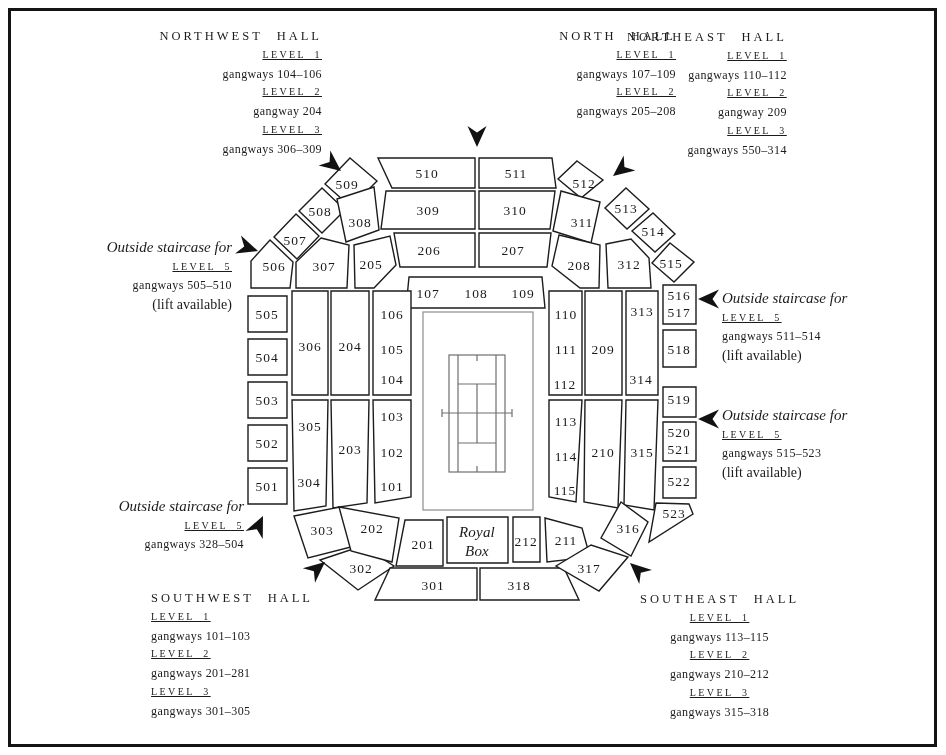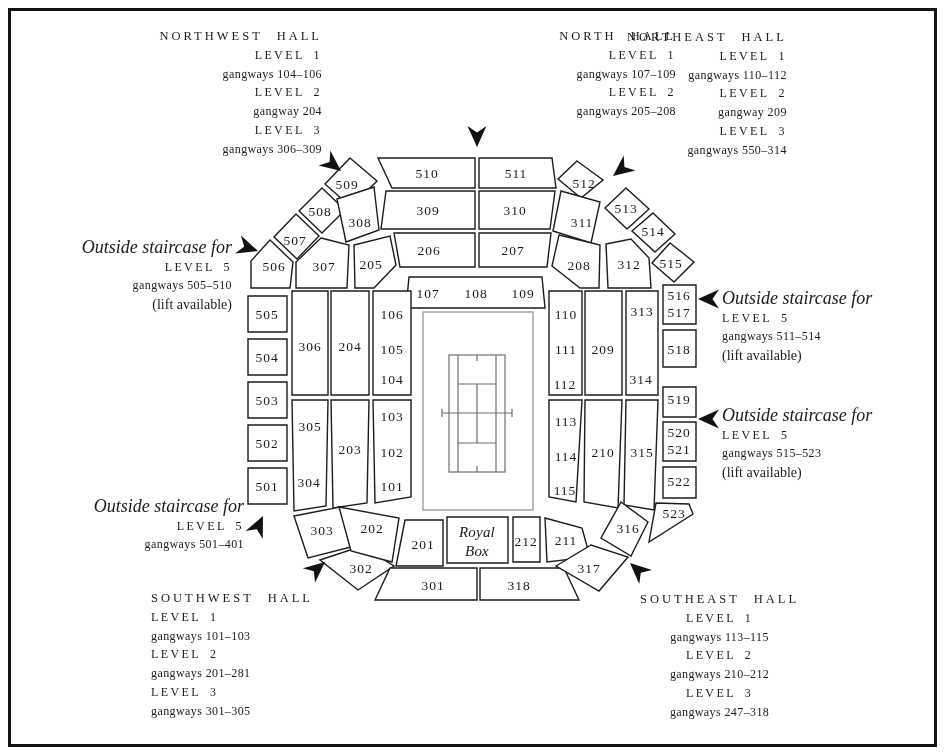--- a/index.html
+++ b/index.html
@@ -10,23 +10,23 @@
   .sec{fill:#ffffff;stroke:#1c1c1c;stroke-width:1.4;}
   text.seclbl{font-family:"Liberation Serif","DejaVu Serif",serif;font-size:13.5px;fill:#1b1b1b;
               text-anchor:middle;letter-spacing:1px;}
   text.seclbl.it{font-style:italic;font-size:15px;letter-spacing:0.2px;}
   .courtrect{fill:none;stroke:#8d8d8d;stroke-width:1.2;}
   .courtline{stroke:#6e6e6e;stroke-width:1.2;}
   .arrow{fill:#121212;stroke:none;}
   .anno{position:absolute;white-space:nowrap;}
   .anno div{margin:0;}
   .k-title{font-size:12.5px;letter-spacing:3px;word-spacing:8px;line-height:18.8px;}
-  .k-level{font-size:12px;letter-spacing:2.4px;word-spacing:4px;line-height:18.8px;}
+  .k-level{font-size:10px;letter-spacing:2.4px;word-spacing:4px;line-height:18.8px;text-decoration:underline;}
   .k-gangways{font-size:12px;letter-spacing:0.4px;line-height:18.8px;}
-  .k-staircase{font-size:18px;font-style:italic;line-height:19.5px;}
+  .k-staircase{font-size:15px;font-style:italic;line-height:19.5px;}
   .k-note{font-size:14px;line-height:19.5px;}
   #anno-northwest{top:27px;right:624px;text-align:right;}
   #anno-north{top:27px;left:276px;width:400px;text-align:right;}
   #anno-northeast{top:28px;left:627px;text-align:right;}
   #anno-west-staircase{top:238px;right:714px;text-align:right;}
   #anno-east-staircase-upper{top:289px;left:722px;text-align:left;}
   #anno-east-staircase-lower{top:406px;left:722px;text-align:left;}
   #anno-southwest-staircase{top:497px;right:702px;text-align:right;}
   #anno-southwest{top:589px;right:633px;text-align:left;}
   #anno-southeast{top:590px;left:640px;text-align:center;}
@@ -229,35 +229,35 @@
     </div>
   <div class="anno" id="anno-east-staircase-lower">
       <div class="k-staircase">Outside staircase for</div>
       <div class="k-level">LEVEL 5</div>
       <div class="k-gangways">gangways 515–523</div>
       <div class="k-note">(lift available)</div>
     </div>
   <div class="anno" id="anno-southwest-staircase">
       <div class="k-staircase">Outside staircase for</div>
       <div class="k-level">LEVEL 5</div>
-      <div class="k-gangways">gangways 501–401</div>
+      <div class="k-gangways">gangways 328–504</div>
     </div>
   <div class="anno" id="anno-southwest">
       <div class="k-title">SOUTHWEST HALL</div>
       <div class="k-level">LEVEL 1</div>
       <div class="k-gangways">gangways 101–103</div>
       <div class="k-level">LEVEL 2</div>
       <div class="k-gangways">gangways 201–281</div>
       <div class="k-level">LEVEL 3</div>
       <div class="k-gangways">gangways 301–305</div>
     </div>
   <div class="anno" id="anno-southeast">
       <div class="k-title">SOUTHEAST HALL</div>
       <div class="k-level">LEVEL 1</div>
       <div class="k-gangways">gangways 113–115</div>
       <div class="k-level">LEVEL 2</div>
       <div class="k-gangways">gangways 210–212</div>
       <div class="k-level">LEVEL 3</div>
-      <div class="k-gangways">gangways 247–318</div>
+      <div class="k-gangways">gangways 315–318</div>
     </div>
 
   <div id="frame"></div>
 </div>
 
 </body></html>

